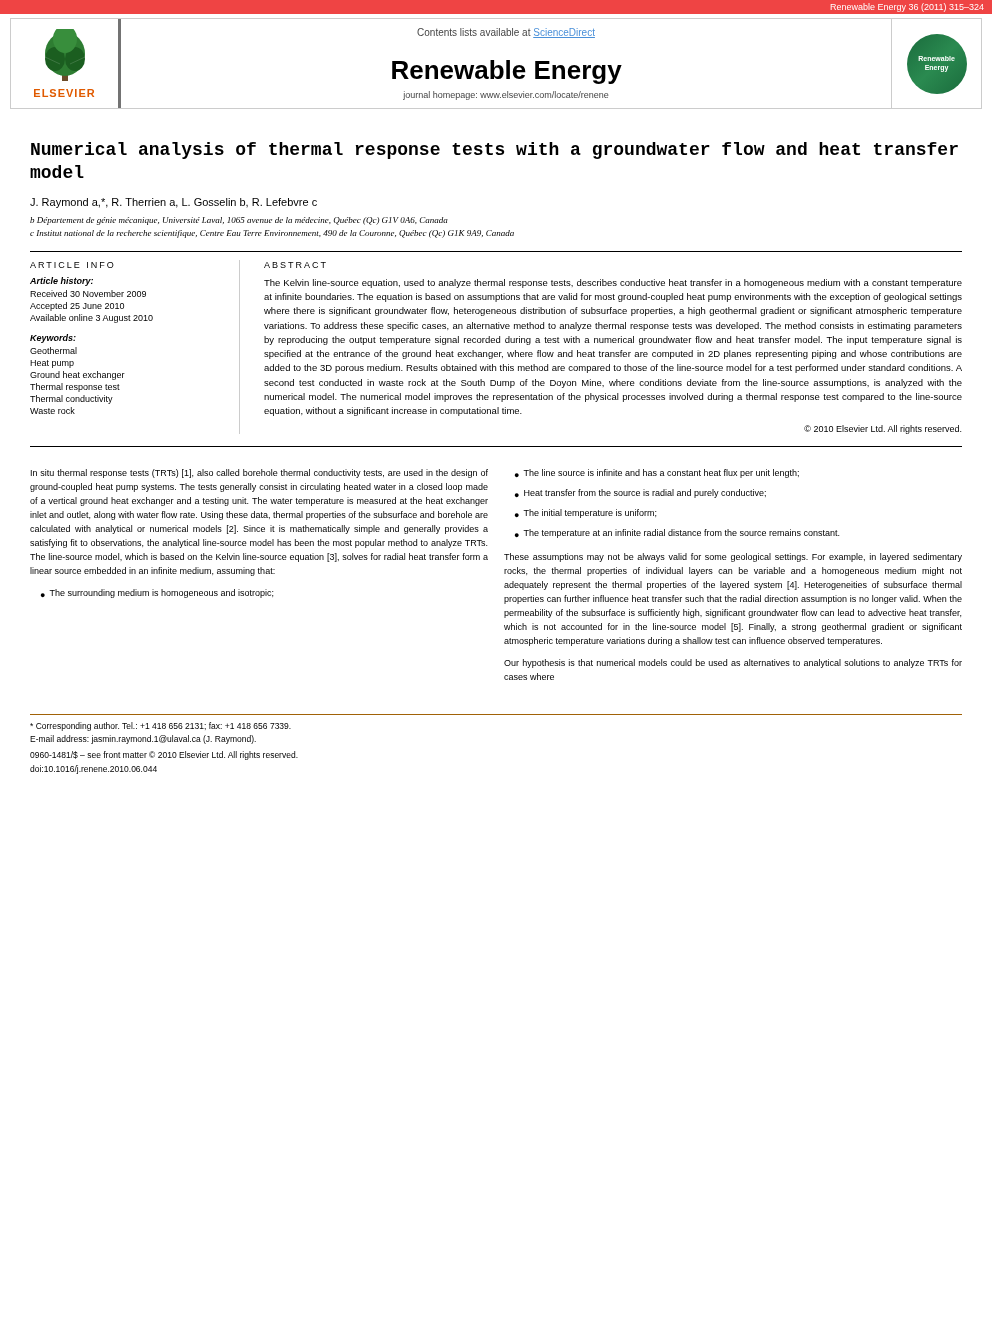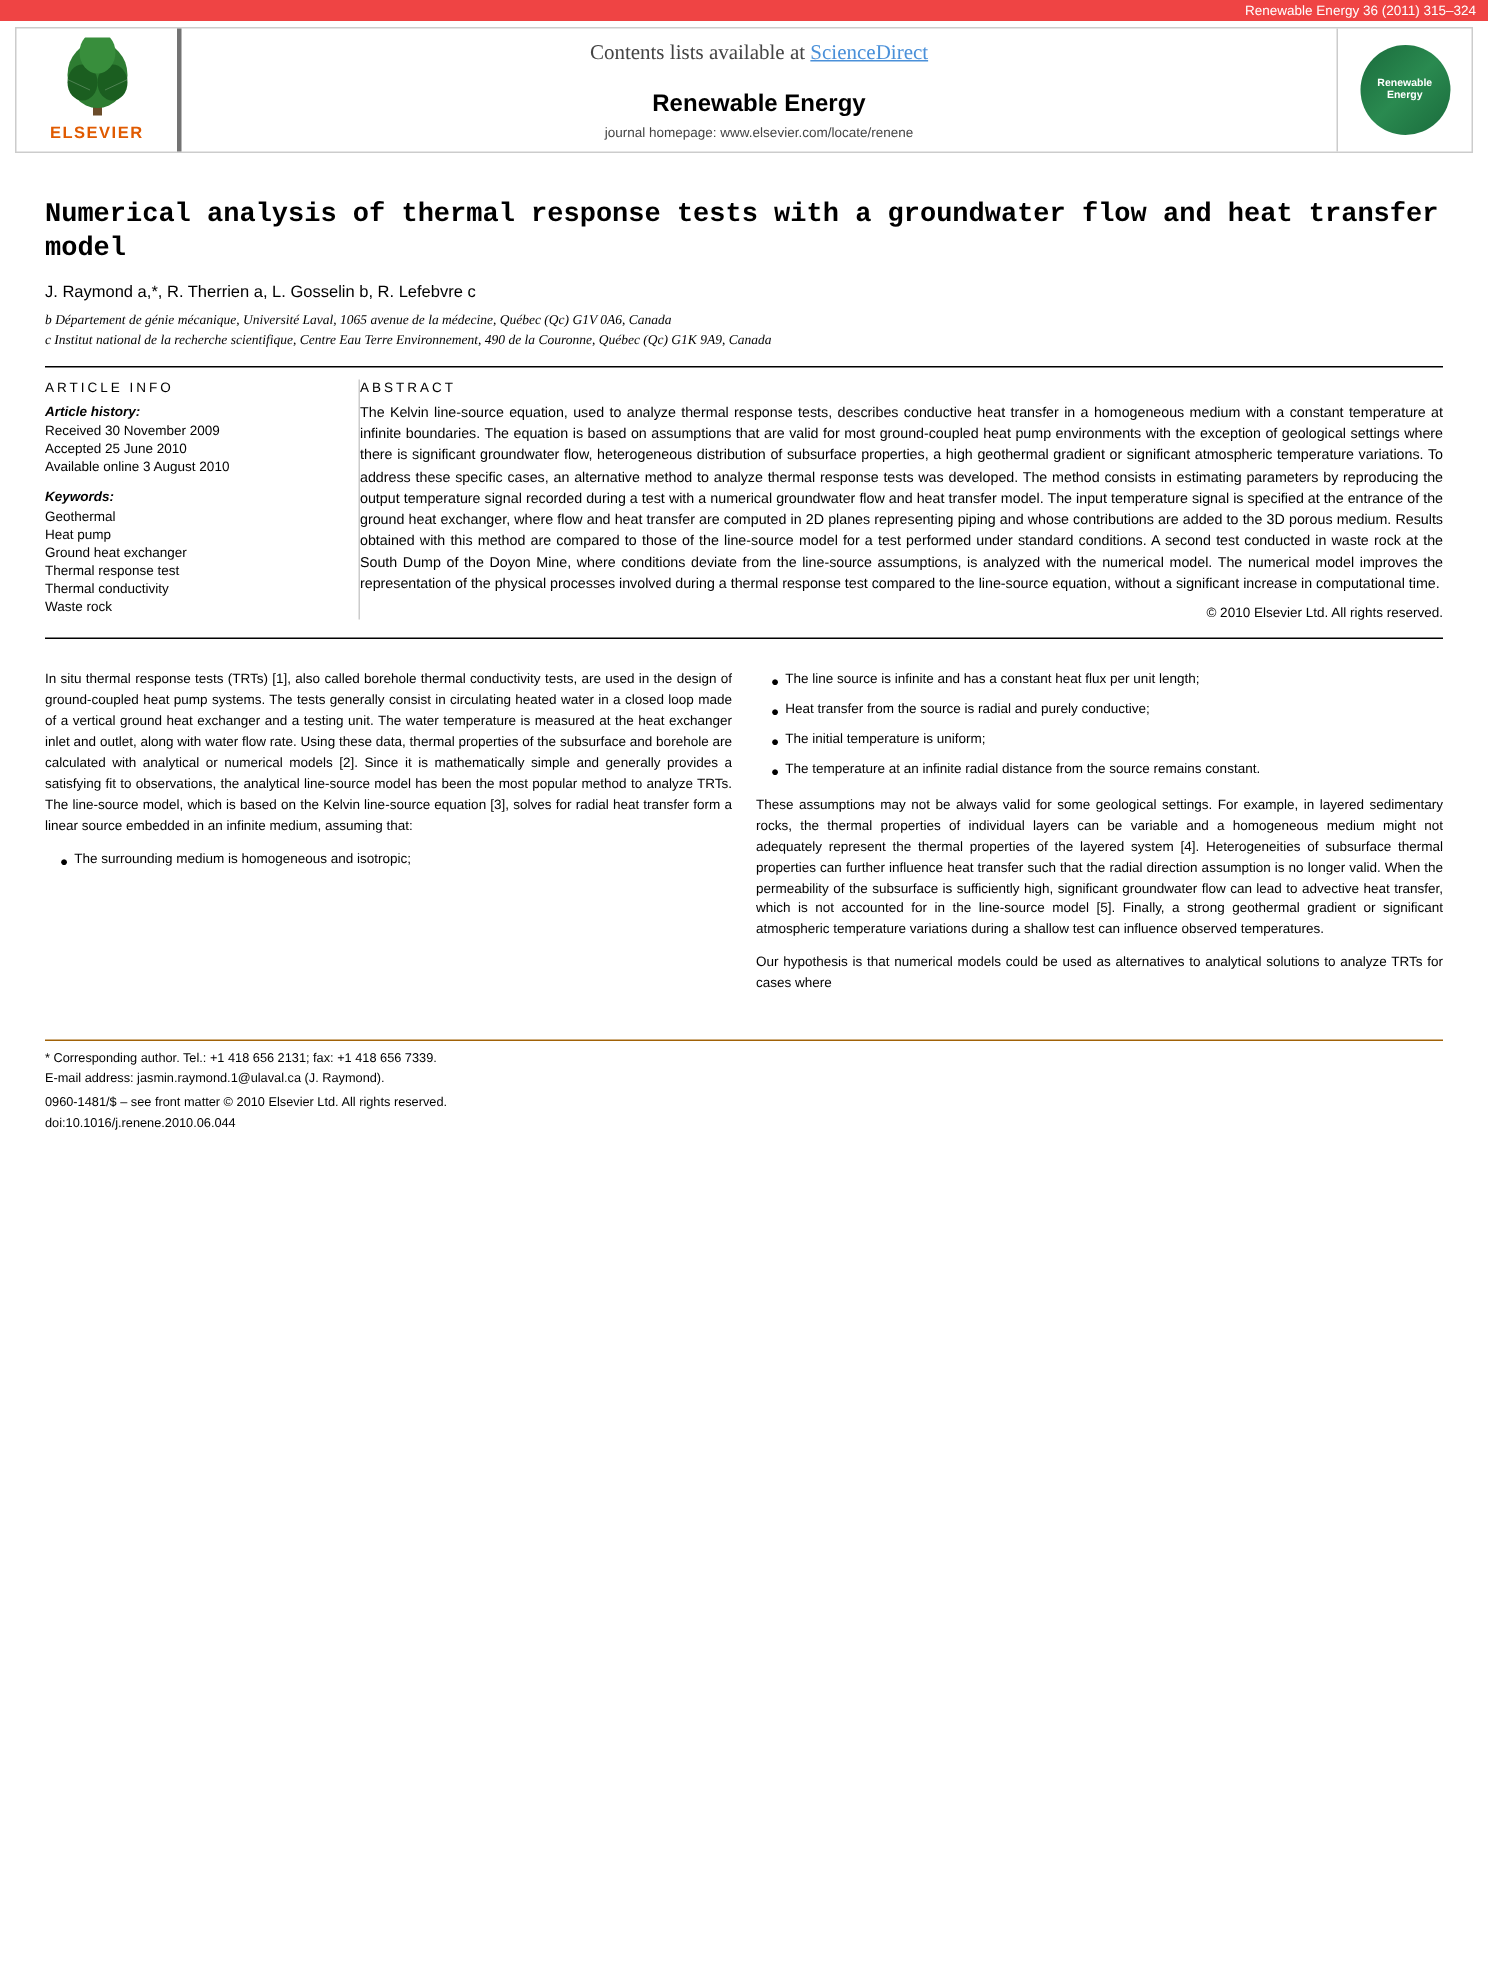--- a/index.html
+++ b/index.html
@@ -51,29 +51,29 @@
     }
     .header-center {
       flex: 1;
       display: flex;
       flex-direction: column;
       align-items: center;
       justify-content: center;
       padding: 8px;
     }
     .sciencedirect-line {
-      font-family: Liberation Serif, serif;
-      font-size: 14px;
+      font-family: Liberation Sans, sans-serif;
+      font-size: 10px;
       color: #444;
       margin-bottom: 17px;
     }
     .sciencedirect-line a { color: #4a90d9; }
     .journal-title-header {
       font-family: Arial, sans-serif;
-      font-size: 16px;
+      font-size: 26px;
       font-weight: bold;
       color: #000;
       margin-bottom: 4px;
     }
     .journal-homepage {
       font-family: Arial, sans-serif;
       font-size: 9px;
       color: #444;
     }
     .header-right {
@@ -122,21 +122,21 @@
       margin-bottom: 10px;
       line-height: 1.5;
     }
     hr.divider {
       border: none;
       border-top: 1px solid #000;
       margin: 6px 0;
     }
     .two-column {
       display: flex;
-      gap: 0;
+      gap: 24px;
       margin-top: 8px;
     }
     .left-col {
       width: 210px;
       flex-shrink: 0;
       border-right: 1px solid #ccc;
       padding-right: 12px;
     }
     .right-col {
       flex: 1;

